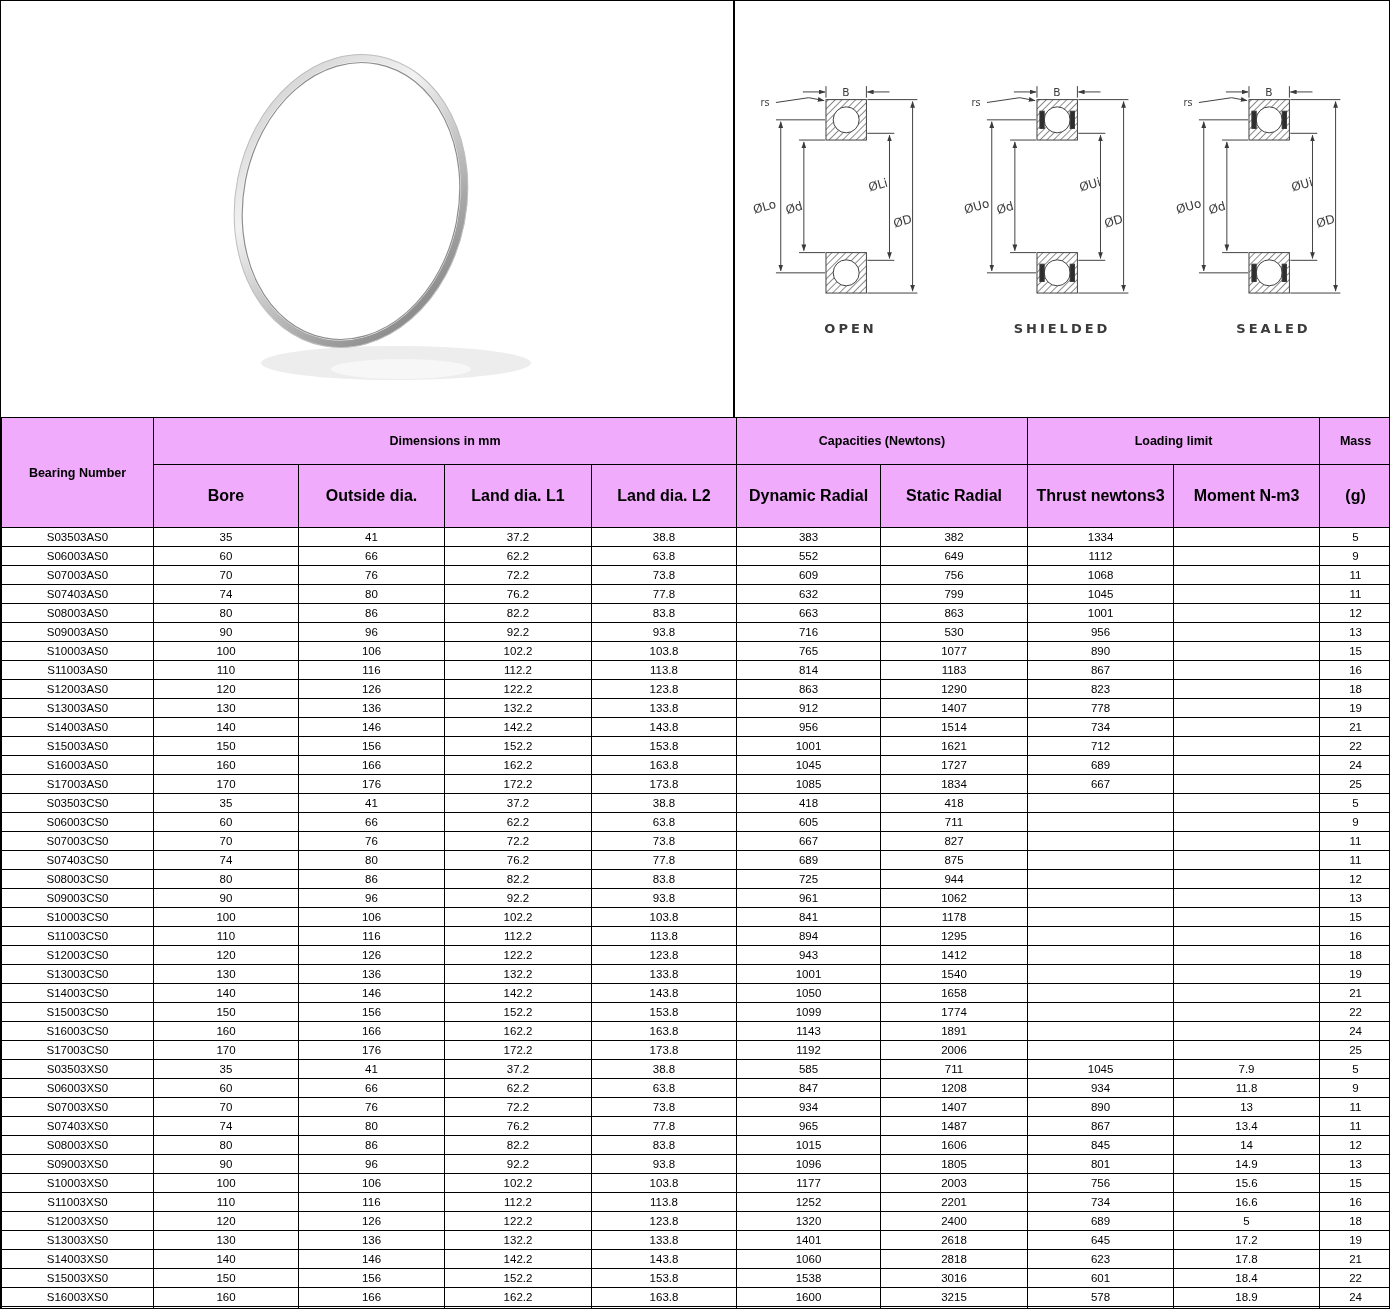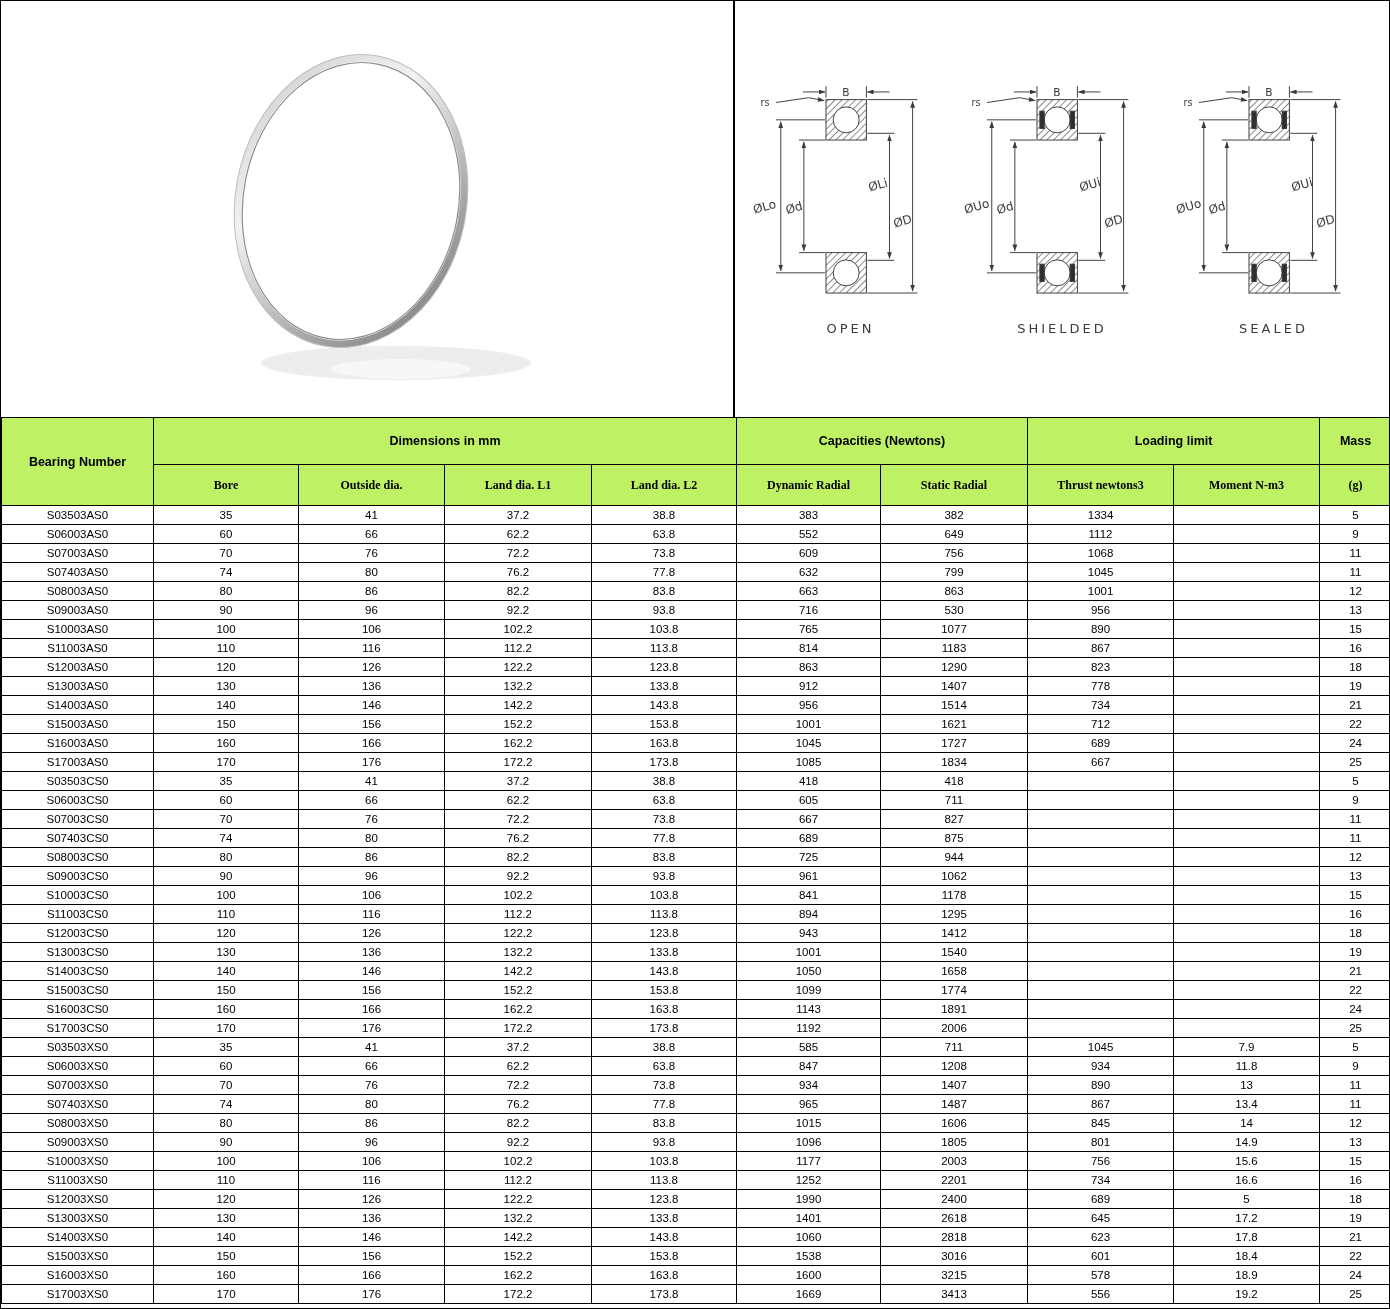--- a/index.html
+++ b/index.html
@@ -14,37 +14,38 @@
     position:relative; background:#fff;
   }
   .diagram-panel {
     flex:1; display:flex; justify-content:space-evenly; align-items:center;
     padding:0 6px; background:#fff;
   }
   .diagram-block { display:flex; flex-direction:column; align-items:center; }
   .diagram-caption {
     font-size:13px; letter-spacing:3px; color:#3b3b3b; margin-top:20px;
     font-family:"DejaVu Sans", sans-serif;
+    font-weight:bold;
   }
   svg text {
     font-family:"DejaVu Sans", sans-serif; fill:#3b3b3b;
   }
   table.spec {
     width:1390px; border-collapse:collapse; table-layout:fixed;
     font-family:"Liberation Sans", sans-serif;
   }
   table.spec th, table.spec td {
     border:1px solid #000; text-align:center; vertical-align:middle;
     overflow:hidden; white-space:nowrap;
   }
   table.spec thead th {
-    background:#bef264; font-weight:bold; font-size:12.5px; color:#000;
+    background:#f0abfc; font-weight:bold; font-size:12.5px; color:#000;
   }
   table.spec thead tr.group-row th { height:47px; }
-  table.spec thead tr.sub-row th { height:41px; font-size:12px;font-family:Liberation Serif, serif; }
+  table.spec thead tr.sub-row th { height:63px; font-size:16px; }
   table.spec tbody td {
     height:19px; font-size:11.5px; color:#000; background:#fff; padding:0 2px;
   }
 </style>
 </head>
 <body>
 
 <div class="page">
 
   <svg width="0" height="0" style="position:absolute" aria-hidden="true">
@@ -661,21 +662,21 @@
           <td>734</td>
           <td>16.6</td>
           <td>16</td>
         </tr>
         <tr>
           <td>S12003XS0</td>
           <td>120</td>
           <td>126</td>
           <td>122.2</td>
           <td>123.8</td>
-          <td>1990</td>
+          <td>1320</td>
           <td>2400</td>
           <td>689</td>
           <td>5</td>
           <td>18</td>
         </tr>
         <tr>
           <td>S13003XS0</td>
           <td>130</td>
           <td>136</td>
           <td>132.2</td>

